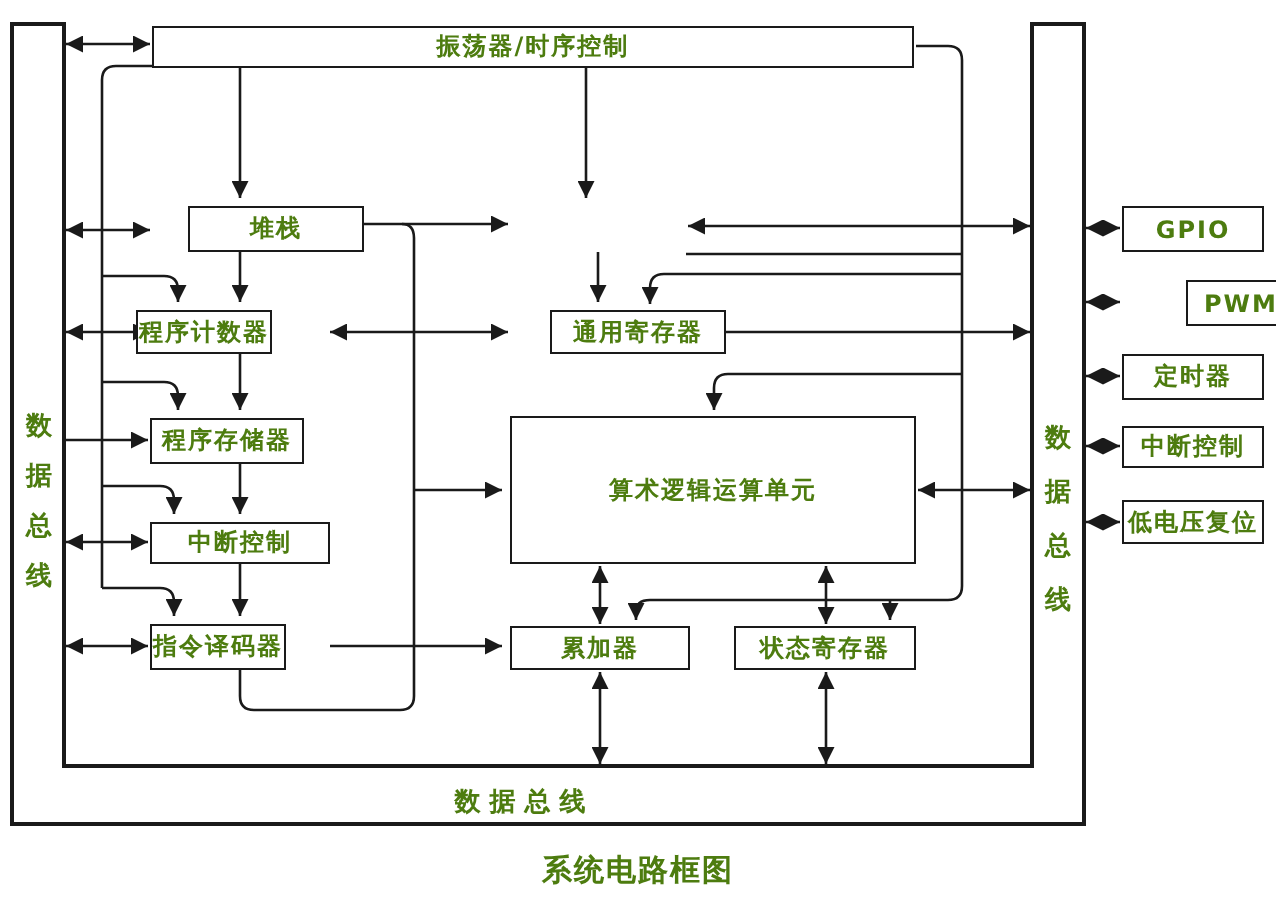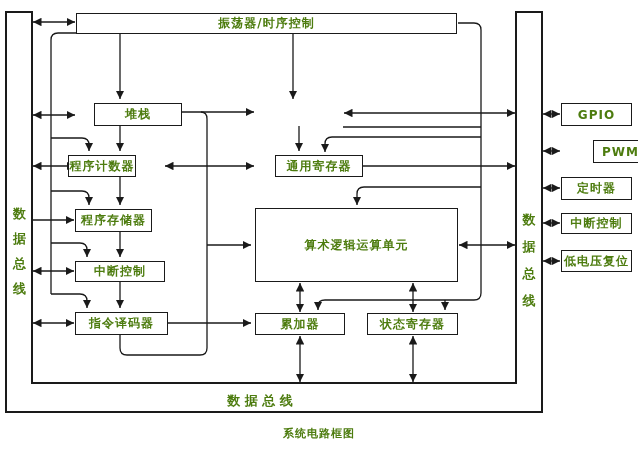--- a/index.html
+++ b/index.html
@@ -15,21 +15,21 @@
   }
   .vbus{
     position:absolute;font-size:13px;font-weight:bold;text-align:center;
     word-break:break-all;line-height:25px;margin-top:30px;
   }
   .hbus{
     position:absolute;font-size:13px;font-weight:bold;text-align:center;white-space:pre;
   }
   .caption{
     position:absolute;left:0;top:426px;width:638px;text-align:center;
-    font-size:11px;font-weight:bold;letter-spacing:1px;
+    font-size:15px;font-weight:bold;letter-spacing:1px;
   }
 </style>
 </head>
 <body>
 
 <div id="canvas">
 
   <svg id="wires" width="638" height="452" viewBox="0 0 638 452">
     <defs>
       <marker id="ah" viewBox="0 0 8 8" refX="8" refY="4" markerWidth="8.5" markerHeight="8.5" markerUnits="userSpaceOnUse" orient="auto-start-reverse">
@@ -91,21 +91,21 @@
       <path d="M543,261 H560" marker-start="url(#ah)" marker-end="url(#ah)"></path>
     </g>
   </svg>
 
   <div class="blk" style="left:76px;top:13px;width:381px;height:21px;">振荡器/时序控制</div>
   <div class="blk" style="left:94px;top:103px;width:88px;height:23px;">堆栈</div>
   <div class="blk" style="left:68px;top:155px;width:68px;height:22px;">程序计数器</div>
   <div class="blk" style="left:255px;top:155px;width:88px;height:22px;margin-left:20px;">通用寄存器</div>
   <div class="blk" style="left:75px;top:209px;width:77px;height:23px;">程序存储器</div>
   <div class="blk" style="left:75px;top:261px;width:90px;height:21px;">中断控制</div>
-  <div class="blk" style="left:75px;top:312px;width:93px;height:23px;">指令译码器</div>
+  <div class="blk" style="left:75px;top:312px;width:68px;height:23px;">指令译码器</div>
   <div class="blk" style="left:255px;top:208px;width:203px;height:74px;">算术逻辑运算单元</div>
   <div class="blk" style="left:255px;top:313px;width:90px;height:22px;">累加器</div>
   <div class="blk" style="left:367px;top:313px;width:91px;height:22px;">状态寄存器</div>
   <div class="blk" style="left:561px;top:103px;width:71px;height:23px;">GPIO</div>
   <div class="blk" style="left:593px;top:140px;width:55px;height:23px;">PWM</div>
   <div class="blk" style="left:561px;top:177px;width:71px;height:23px;">定时器</div>
   <div class="blk" style="left:561px;top:213px;width:71px;height:21px;">中断控制</div>
   <div class="blk" style="left:561px;top:250px;width:71px;height:22px;">低电压复位</div>
 
   <div class="vbus" style="left:11px;top:171px;width:17px;">数据总线</div>

